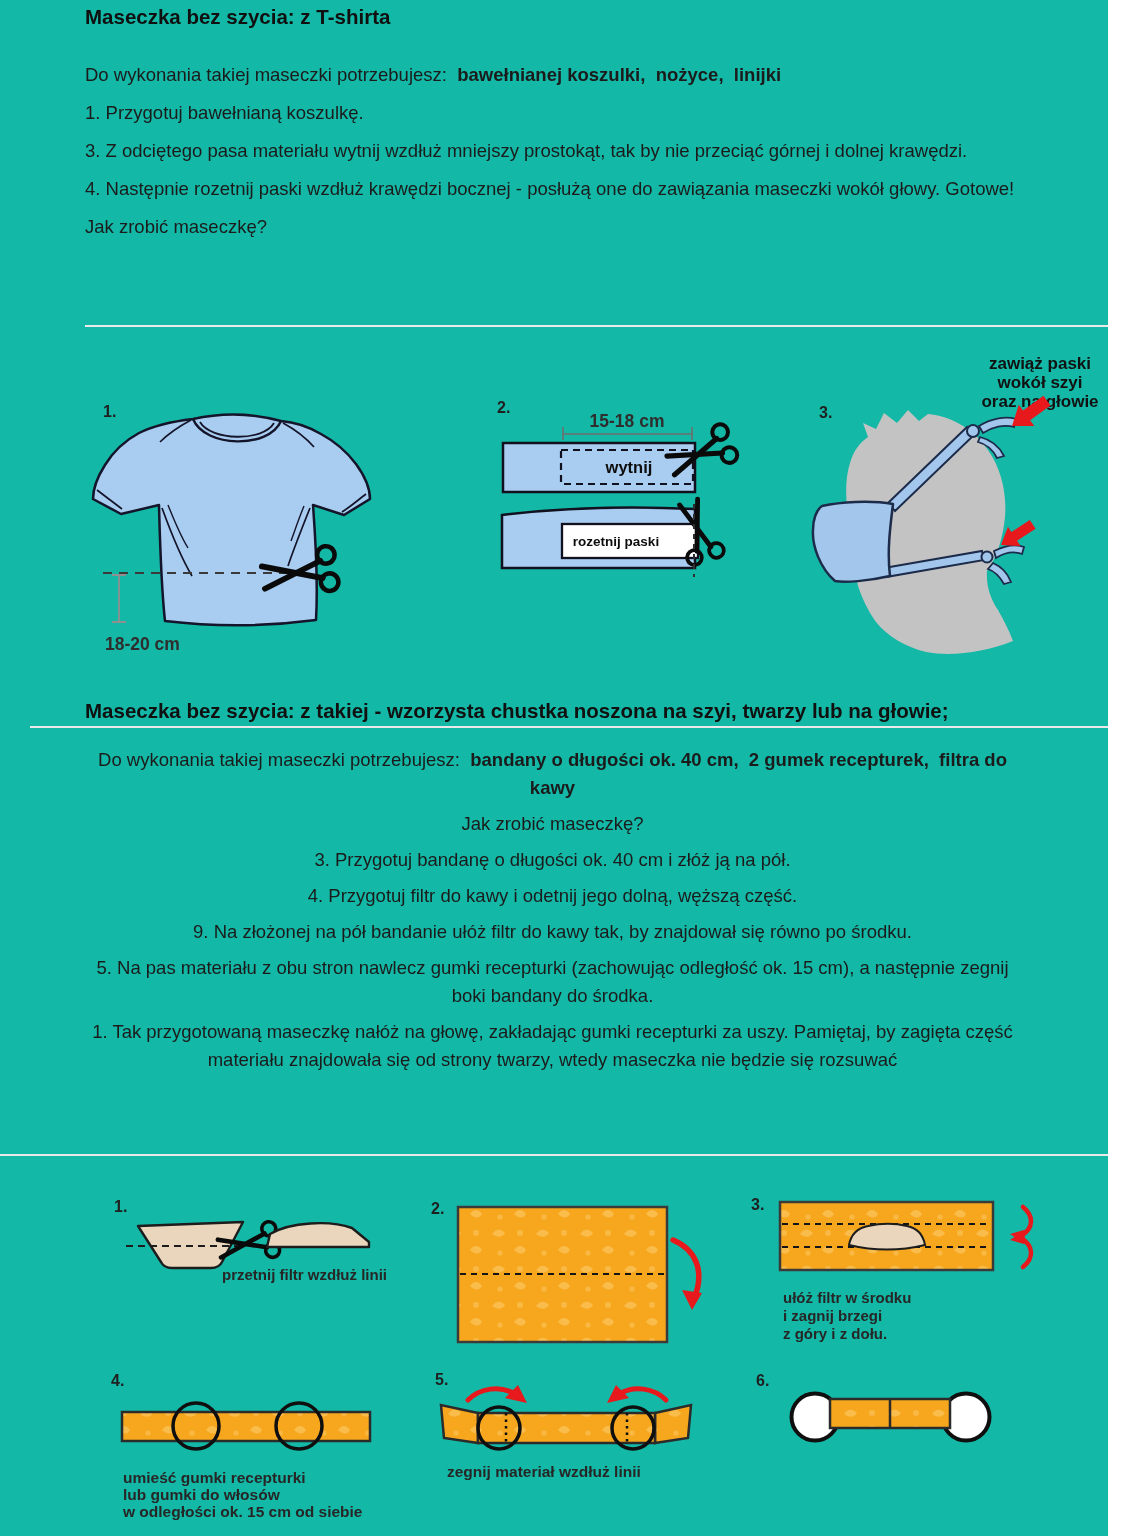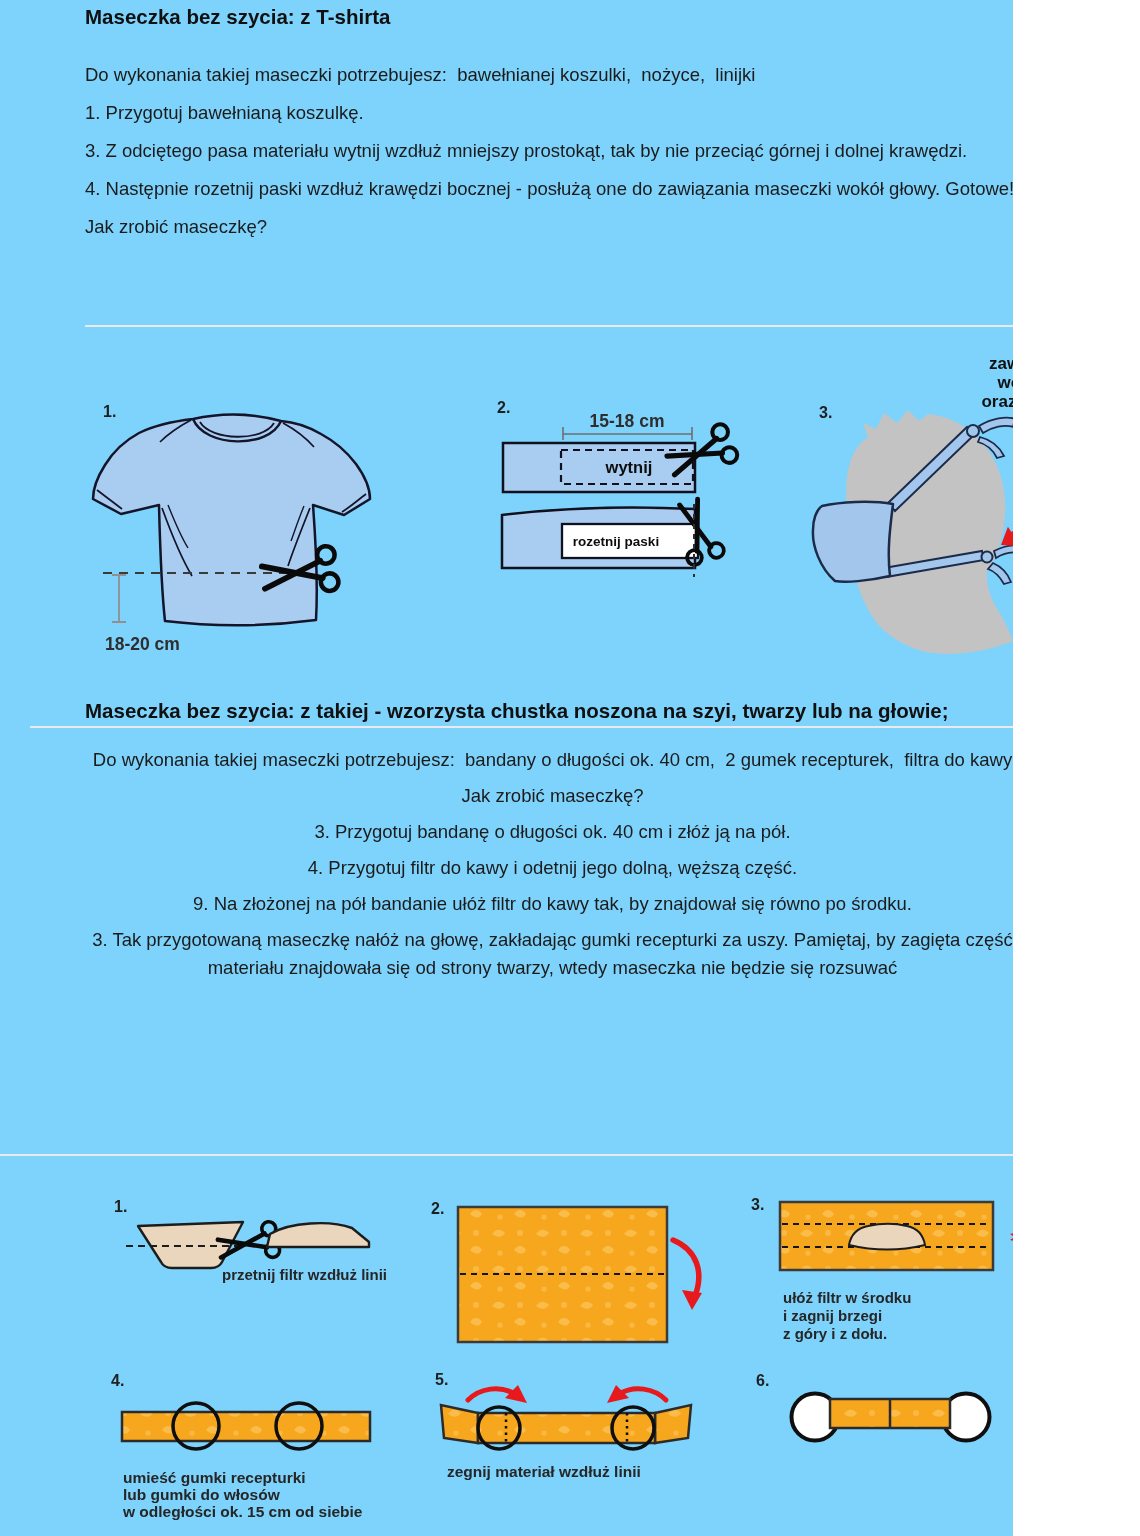--- a/index.html
+++ b/index.html
@@ -1,25 +1,25 @@
 <!DOCTYPE html>
 <html><head>
 <meta charset="utf-8">
 <style>
   html,body { margin:0; padding:0; background:#ffffff; }
-  .page { position:relative; width:1013px; height:1536px; background:#7dd3fc; overflow:hidden;
+  .page { position:relative; width:1108px; height:1536px; background:#14b8a6; overflow:hidden;
           font-family:"Liberation Sans", sans-serif; color:#1b1b1b; }
   .text-block { position:absolute; }
   #sec1 { left:85px; top:4px; width:935px; }
   #sec2 { left:85px; top:688px; width:935px; }
   h1.doc-title { font-size:20.5px; font-weight:700; color:#101010; margin:0 0 30px 0; line-height:26px; }
   h1.doc-title2 { font-size:20.5px; font-weight:700; color:#101010; margin:0 0 12px 0; line-height:46px; }
   p.body-line { font-size:18.5px; line-height:29px; margin:0 0 9px 0; white-space:pre-wrap; }
   #sec2 p.body-line { line-height:28px; margin:0 0 8px 0;text-align:center; }
-  p.body-line b { font-weight:400; }
+  p.body-line b { font-weight:700; }
   .pagebreak { position:absolute; height:2px; background:#eaeaea; }
   #break1 { left:85px; top:325px; width:1055px; }
   #break2 { left:30px; top:726px; width:1110px; }
   #break3 { left:0px; top:1154px; width:1140px; }
   svg.illustration { position:absolute; left:0; }
   #illus1 { top:330px; }
   #illus2 { top:1180px; }
   svg text { font-family:"Liberation Sans", sans-serif; font-weight:700; fill:#1f1f1f; }
   text.fig-num { font-size:16px; }
   text.measure { font-size:17.5px; fill:#2e2e2e; }
@@ -128,21 +128,22 @@
 
   <div id="break2" class="pagebreak"></div>
 
   <div id="sec2" class="text-block">
     <h1 class="doc-title2">Maseczka bez szycia: z takiej - wzorzysta chustka noszona na szyi, twarzy lub na głowie;</h1>
     <p class="body-line"><span>Do wykonania takiej maseczki potrzebujesz:  </span><b>bandany o długości ok. 40 cm,  2 gumek recepturek,  filtra do kawy</b></p>
     <p class="body-line">Jak zrobić maseczkę?</p>
     <p class="body-line">3. Przygotuj bandanę o długości ok. 40 cm i złóż ją na pół.</p>
     <p class="body-line">4. Przygotuj filtr do kawy i odetnij jego dolną, węższą część.</p>
     <p class="body-line">9. Na złożonej na pół bandanie ułóż filtr do kawy tak, by znajdował się równo po środku.</p>
-    <p class="body-line">3. Tak przygotowaną maseczkę nałóż na głowę, zakładając gumki recepturki za uszy. Pamiętaj, by zagięta część materiału znajdowała się od strony twarzy, wtedy maseczka nie będzie się rozsuwać</p>
+    <p class="body-line">5. Na pas materiału z obu stron nawlecz gumki recepturki (zachowując odległość ok. 15 cm), a następnie zegnij boki bandany do środka.</p>
+    <p class="body-line">1. Tak przygotowaną maseczkę nałóż na głowę, zakładając gumki recepturki za uszy. Pamiętaj, by zagięta część materiału znajdowała się od strony twarzy, wtedy maseczka nie będzie się rozsuwać</p>
   </div>
 
   <div id="break3" class="pagebreak"></div>
 
   <svg id="illus2" class="illustration" width="1140" height="356" viewBox="0 1180 1140 356">
     <defs>
       <g id="sc2">
         <path d="M-32,-9 L15,7" stroke="#0a0a0a" stroke-width="4.6" stroke-linecap="round" fill="none"></path>
         <path d="M-32,9 L15,-7" stroke="#0a0a0a" stroke-width="4.6" stroke-linecap="round" fill="none"></path>
         <circle cx="20" cy="11" r="7" fill="none" stroke="#0a0a0a" stroke-width="3.6"></circle>

